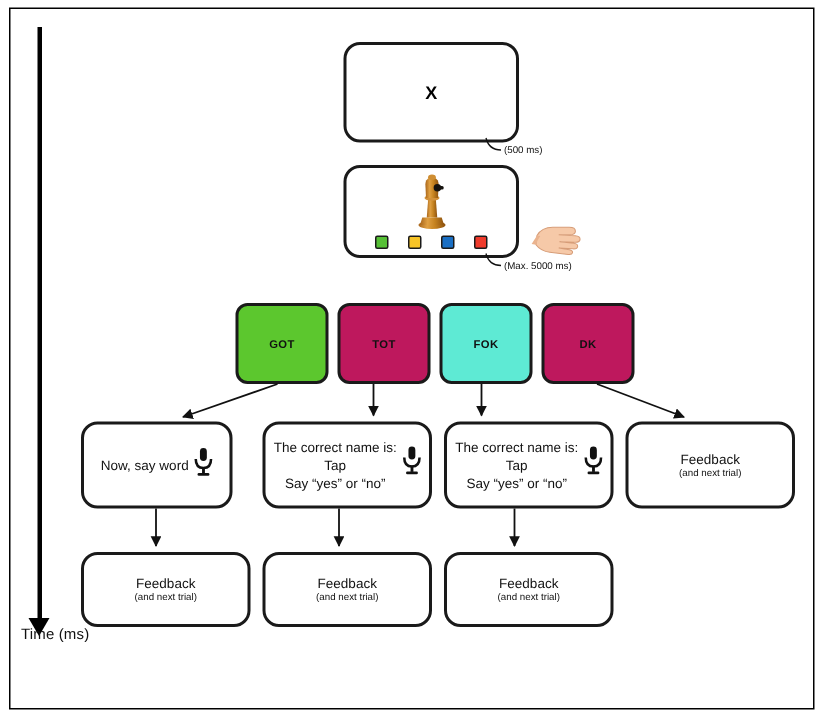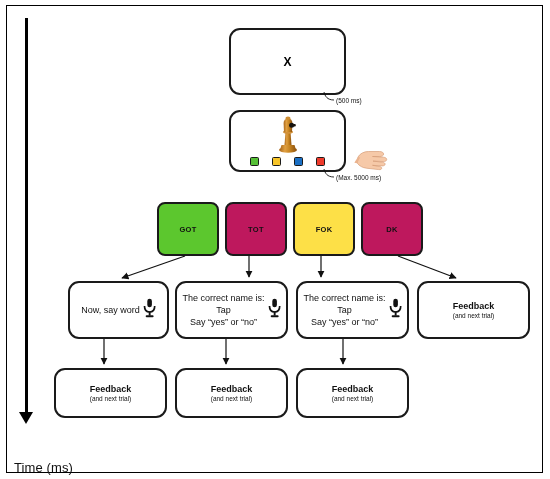--- a/index.html
+++ b/index.html
@@ -43,22 +43,22 @@
     top: 412px;
     width: 0;
     height: 0;
     border-left: 7.5px solid transparent;
     border-right: 7.5px solid transparent;
     border-top: 12px solid #000000;
   }
   #time-axis-label {
     position: absolute;
     left: 14px;
-    top: 460px;
-    font-size: 13px;
+    top: 418px;
+    font-size: 10px;
     color: #111111;
     letter-spacing: 0.1px;
     white-space: nowrap;
   }
 
   
   .card {
     position: absolute;
     box-sizing: border-box;
     border: 2px solid #1a1a1a;
@@ -163,21 +163,21 @@
   #option-0 { left: 157px; }
   #option-1 { left: 225px; }
   #option-2 { left: 293px; }
   #option-3 { left: 361px; }
 
   
   .prompt-card {
     top: 281px;
     height: 58px;
   }
-  #card-prompt-0 { left: 68px;  width: 101px; }
+  #card-prompt-0 { left: 54px;  width: 101px; }
   #card-prompt-1 { left: 175px; width: 113px; }
   #card-prompt-2 { left: 296px; width: 113px; }
   #card-prompt-3 { left: 417px; width: 113px; }
 
   .prompt-inner {
     display: flex;
     align-items: center;
     justify-content: center;
     gap: 3px;
     width: 100%;
@@ -188,21 +188,21 @@
   
   .feedback-card {
     top: 368px;
     height: 50px;
   }
   #card-feedback-0 { left: 54px;  width: 113px; }
   #card-feedback-1 { left: 175px; width: 113px; }
   #card-feedback-2 { left: 296px; width: 113px; }
   .feedback-title {
     font-size: 9px;
-    font-weight: bold;
+    font-weight: normal;
     color: #111111;
   }
   .feedback-sub {
     font-size: 6.5px;
     color: #111111;
     margin-top: 1px;
   }
 
   
   #connectors {
@@ -274,21 +274,21 @@
       </g>
     </svg>
   </div>
 
   <div class="option" id="option-0" style="background:#5cc72e">
     <span class="option-label">GOT</span>
   </div>
   <div class="option" id="option-1" style="background:#be185d">
     <span class="option-label">TOT</span>
   </div>
-  <div class="option" id="option-2" style="background:#fde047">
+  <div class="option" id="option-2" style="background:#5eead4">
     <span class="option-label">FOK</span>
   </div>
   <div class="option" id="option-3" style="background:#be185d">
     <span class="option-label">DK</span>
   </div>
 
   <div class="card prompt-card" id="card-prompt-0">
     <div class="prompt-inner">
       <div class="prompt-lines">
         <div class="card-text">Now, say word</div>

